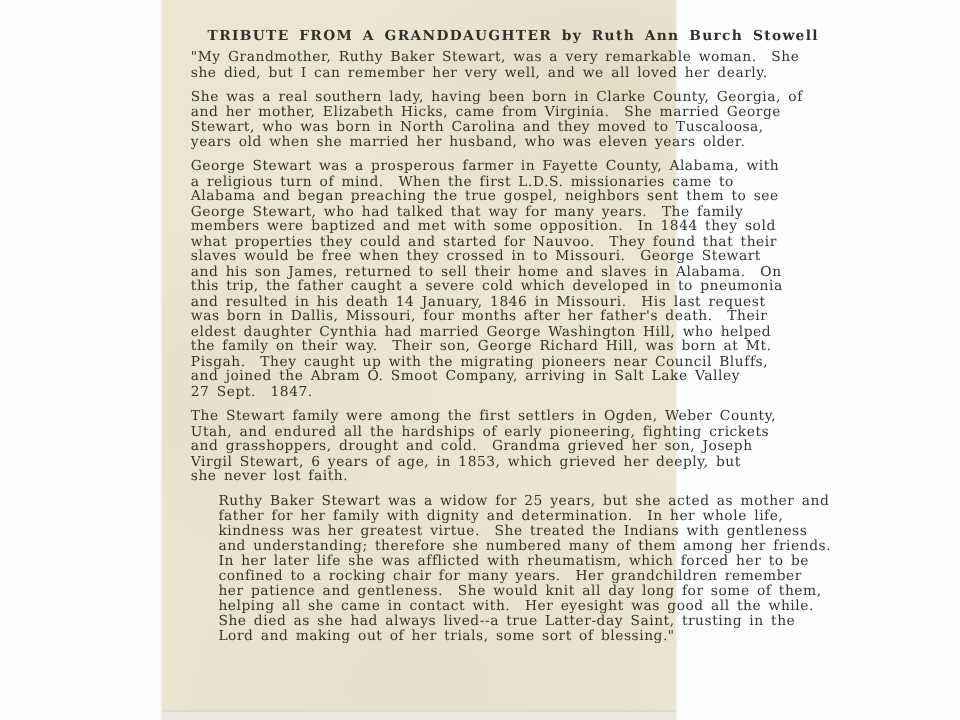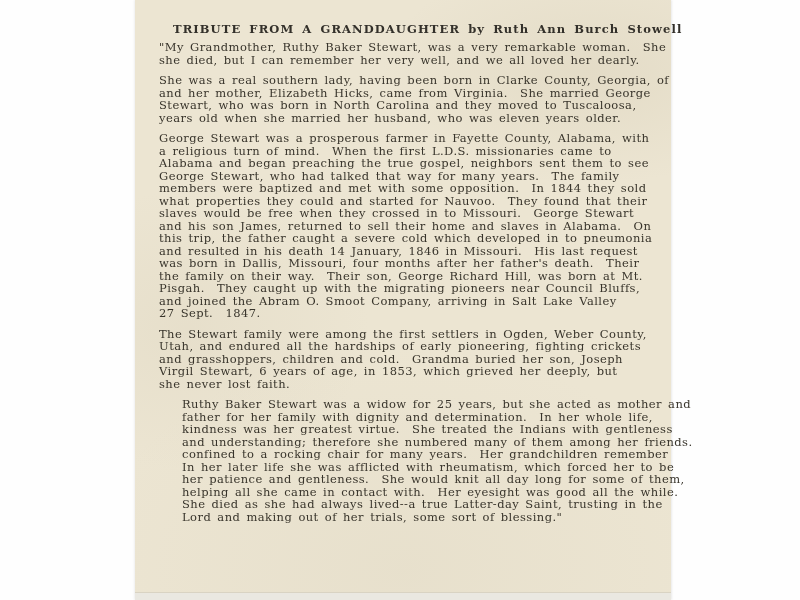--- a/index.html
+++ b/index.html
@@ -12,21 +12,21 @@
   .viewport {
     position: absolute; left: 0; top: 0;
     width: 800px; height: 600px;
     background: #fefefe;
   }
 
   
   .paper {
     position: absolute;
     left: 135px; top: 0;
-    width: 536px; height: 600px;
+    width: 428px; height: 600px;
     background:
       radial-gradient(ellipse 300px 160px at 85% 12%, rgba(197,186,158,0.22), rgba(0,0,0,0) 70%),
       radial-gradient(ellipse 260px 200px at 10% 55%, rgba(201,191,165,0.16), rgba(0,0,0,0) 70%),
       radial-gradient(ellipse 420px 300px at 50% 95%, rgba(203,194,170,0.14), rgba(0,0,0,0) 75%),
       #ece5d2;
     box-shadow: 1px 0 2px rgba(0,0,0,0.08), -1px 0 2px rgba(0,0,0,0.06);
   }
 
   
   .paper-bottom-edge {
@@ -91,39 +91,40 @@
             <div class="line">a religious turn of mind.  When the first L.D.S. missionaries came to</div>
             <div class="line">Alabama and began preaching the true gospel, neighbors sent them to see</div>
             <div class="line">George Stewart, who had talked that way for many years.  The family</div>
             <div class="line">members were baptized and met with some opposition.  In 1844 they sold</div>
             <div class="line">what properties they could and started for Nauvoo.  They found that their</div>
             <div class="line">slaves would be free when they crossed in to Missouri.  George Stewart</div>
             <div class="line">and his son James, returned to sell their home and slaves in Alabama.  On</div>
             <div class="line">this trip, the father caught a severe cold which developed in to pneumonia</div>
             <div class="line">and resulted in his death 14 January, 1846 in Missouri.  His last request</div>
             <div class="line">was born in Dallis, Missouri, four months after her father's death.  Their</div>
+            <div class="line">eldest daughter Cynthia had married George Washington Hill, who helped</div>
             <div class="line">the family on their way.  Their son, George Richard Hill, was born at Mt.</div>
             <div class="line">Pisgah.  They caught up with the migrating pioneers near Council Bluffs,</div>
             <div class="line">and joined the Abram O. Smoot Company, arriving in Salt Lake Valley</div>
             <div class="line">27 Sept.  1847.</div>
           </div>
           <div class="para">
             <div class="line">The Stewart family were among the first settlers in Ogden, Weber County,</div>
             <div class="line">Utah, and endured all the hardships of early pioneering, fighting crickets</div>
-            <div class="line">and grasshoppers, children and cold.  Grandma buried her son, Joseph</div>
+            <div class="line">and grasshoppers, drought and cold.  Grandma grieved her son, Joseph</div>
             <div class="line">Virgil Stewart, 6 years of age, in 1853, which grieved her deeply, but</div>
             <div class="line">she never lost faith.</div>
           </div>
           <div class="para">
             <div class="line">Ruthy Baker Stewart was a widow for 25 years, but she acted as mother and</div>
             <div class="line">father for her family with dignity and determination.  In her whole life,</div>
             <div class="line">kindness was her greatest virtue.  She treated the Indians with gentleness</div>
             <div class="line">and understanding; therefore she numbered many of them among her friends.</div>
+            <div class="line">In her later life she was afflicted with rheumatism, which forced her to be</div>
             <div class="line">confined to a rocking chair for many years.  Her grandchildren remember</div>
-            <div class="line">In her later life she was afflicted with rheumatism, which forced her to be</div>
             <div class="line">her patience and gentleness.  She would knit all day long for some of them,</div>
             <div class="line">helping all she came in contact with.  Her eyesight was good all the while.</div>
             <div class="line">She died as she had always lived--a true Latter-day Saint, trusting in the</div>
             <div class="line">Lord and making out of her trials, some sort of blessing."</div>
           </div>
         </div>
     </div>
     <div class="paper-bottom-edge"></div>
   </div>
 </div>

